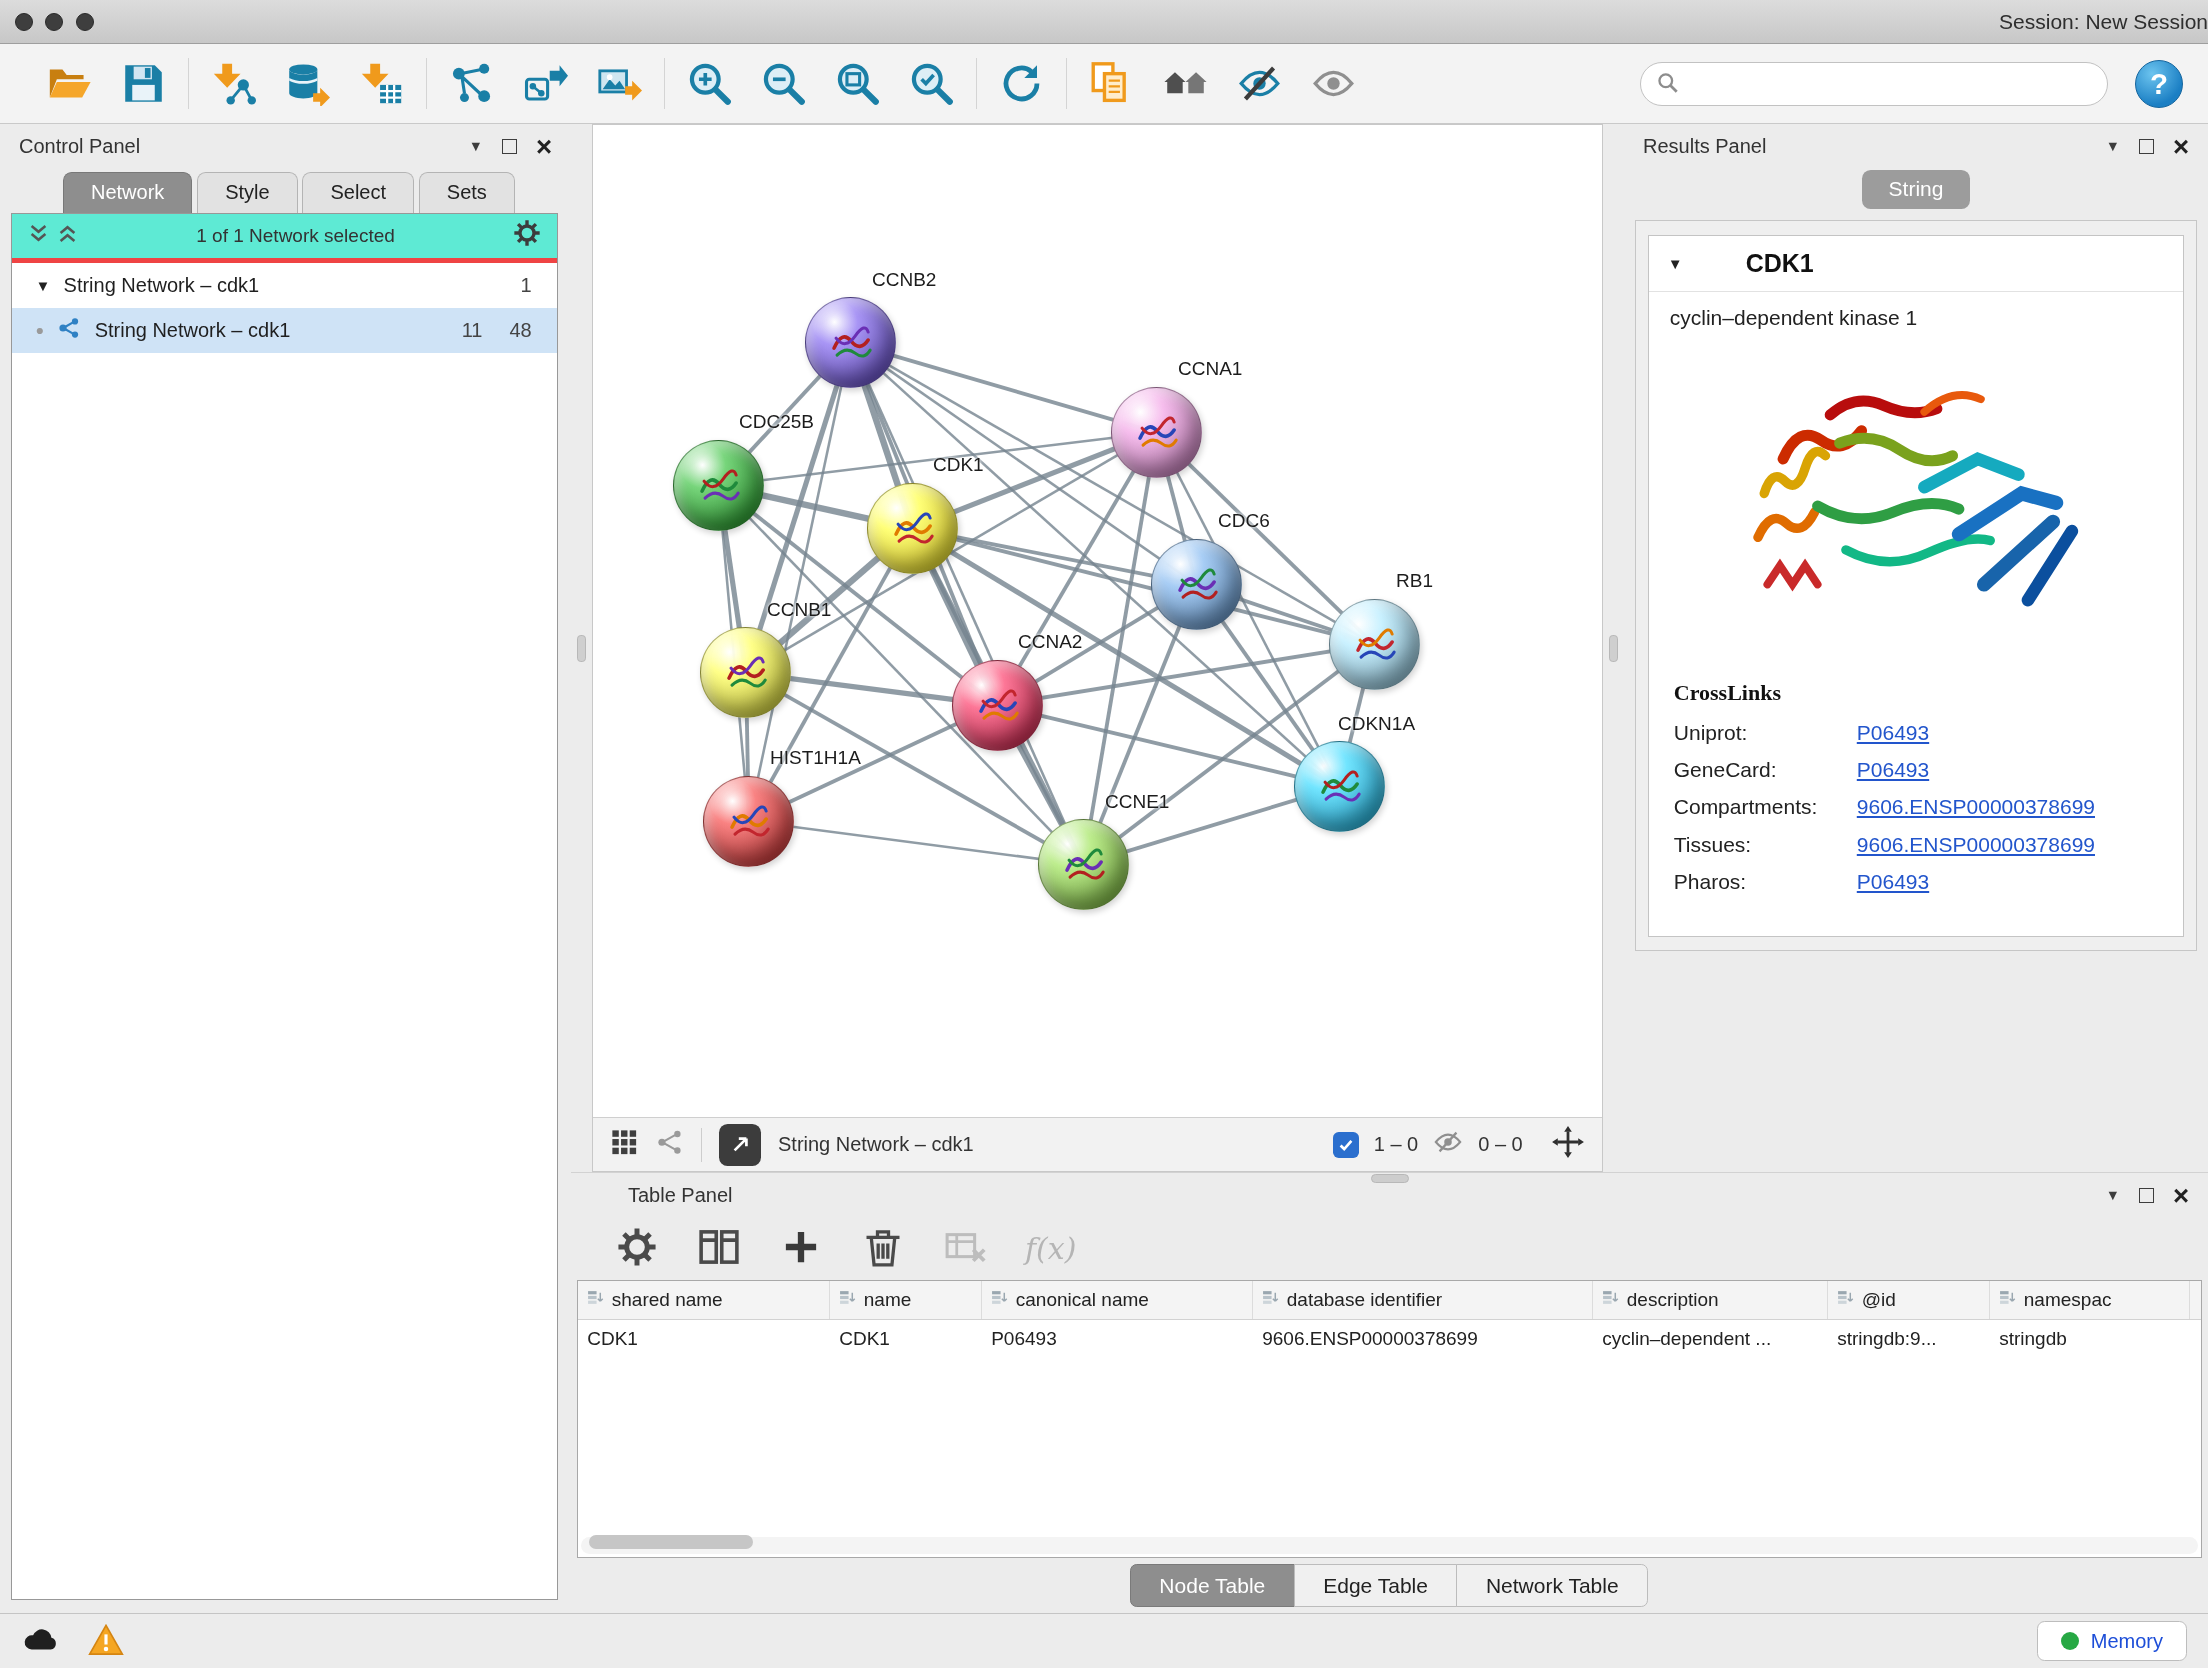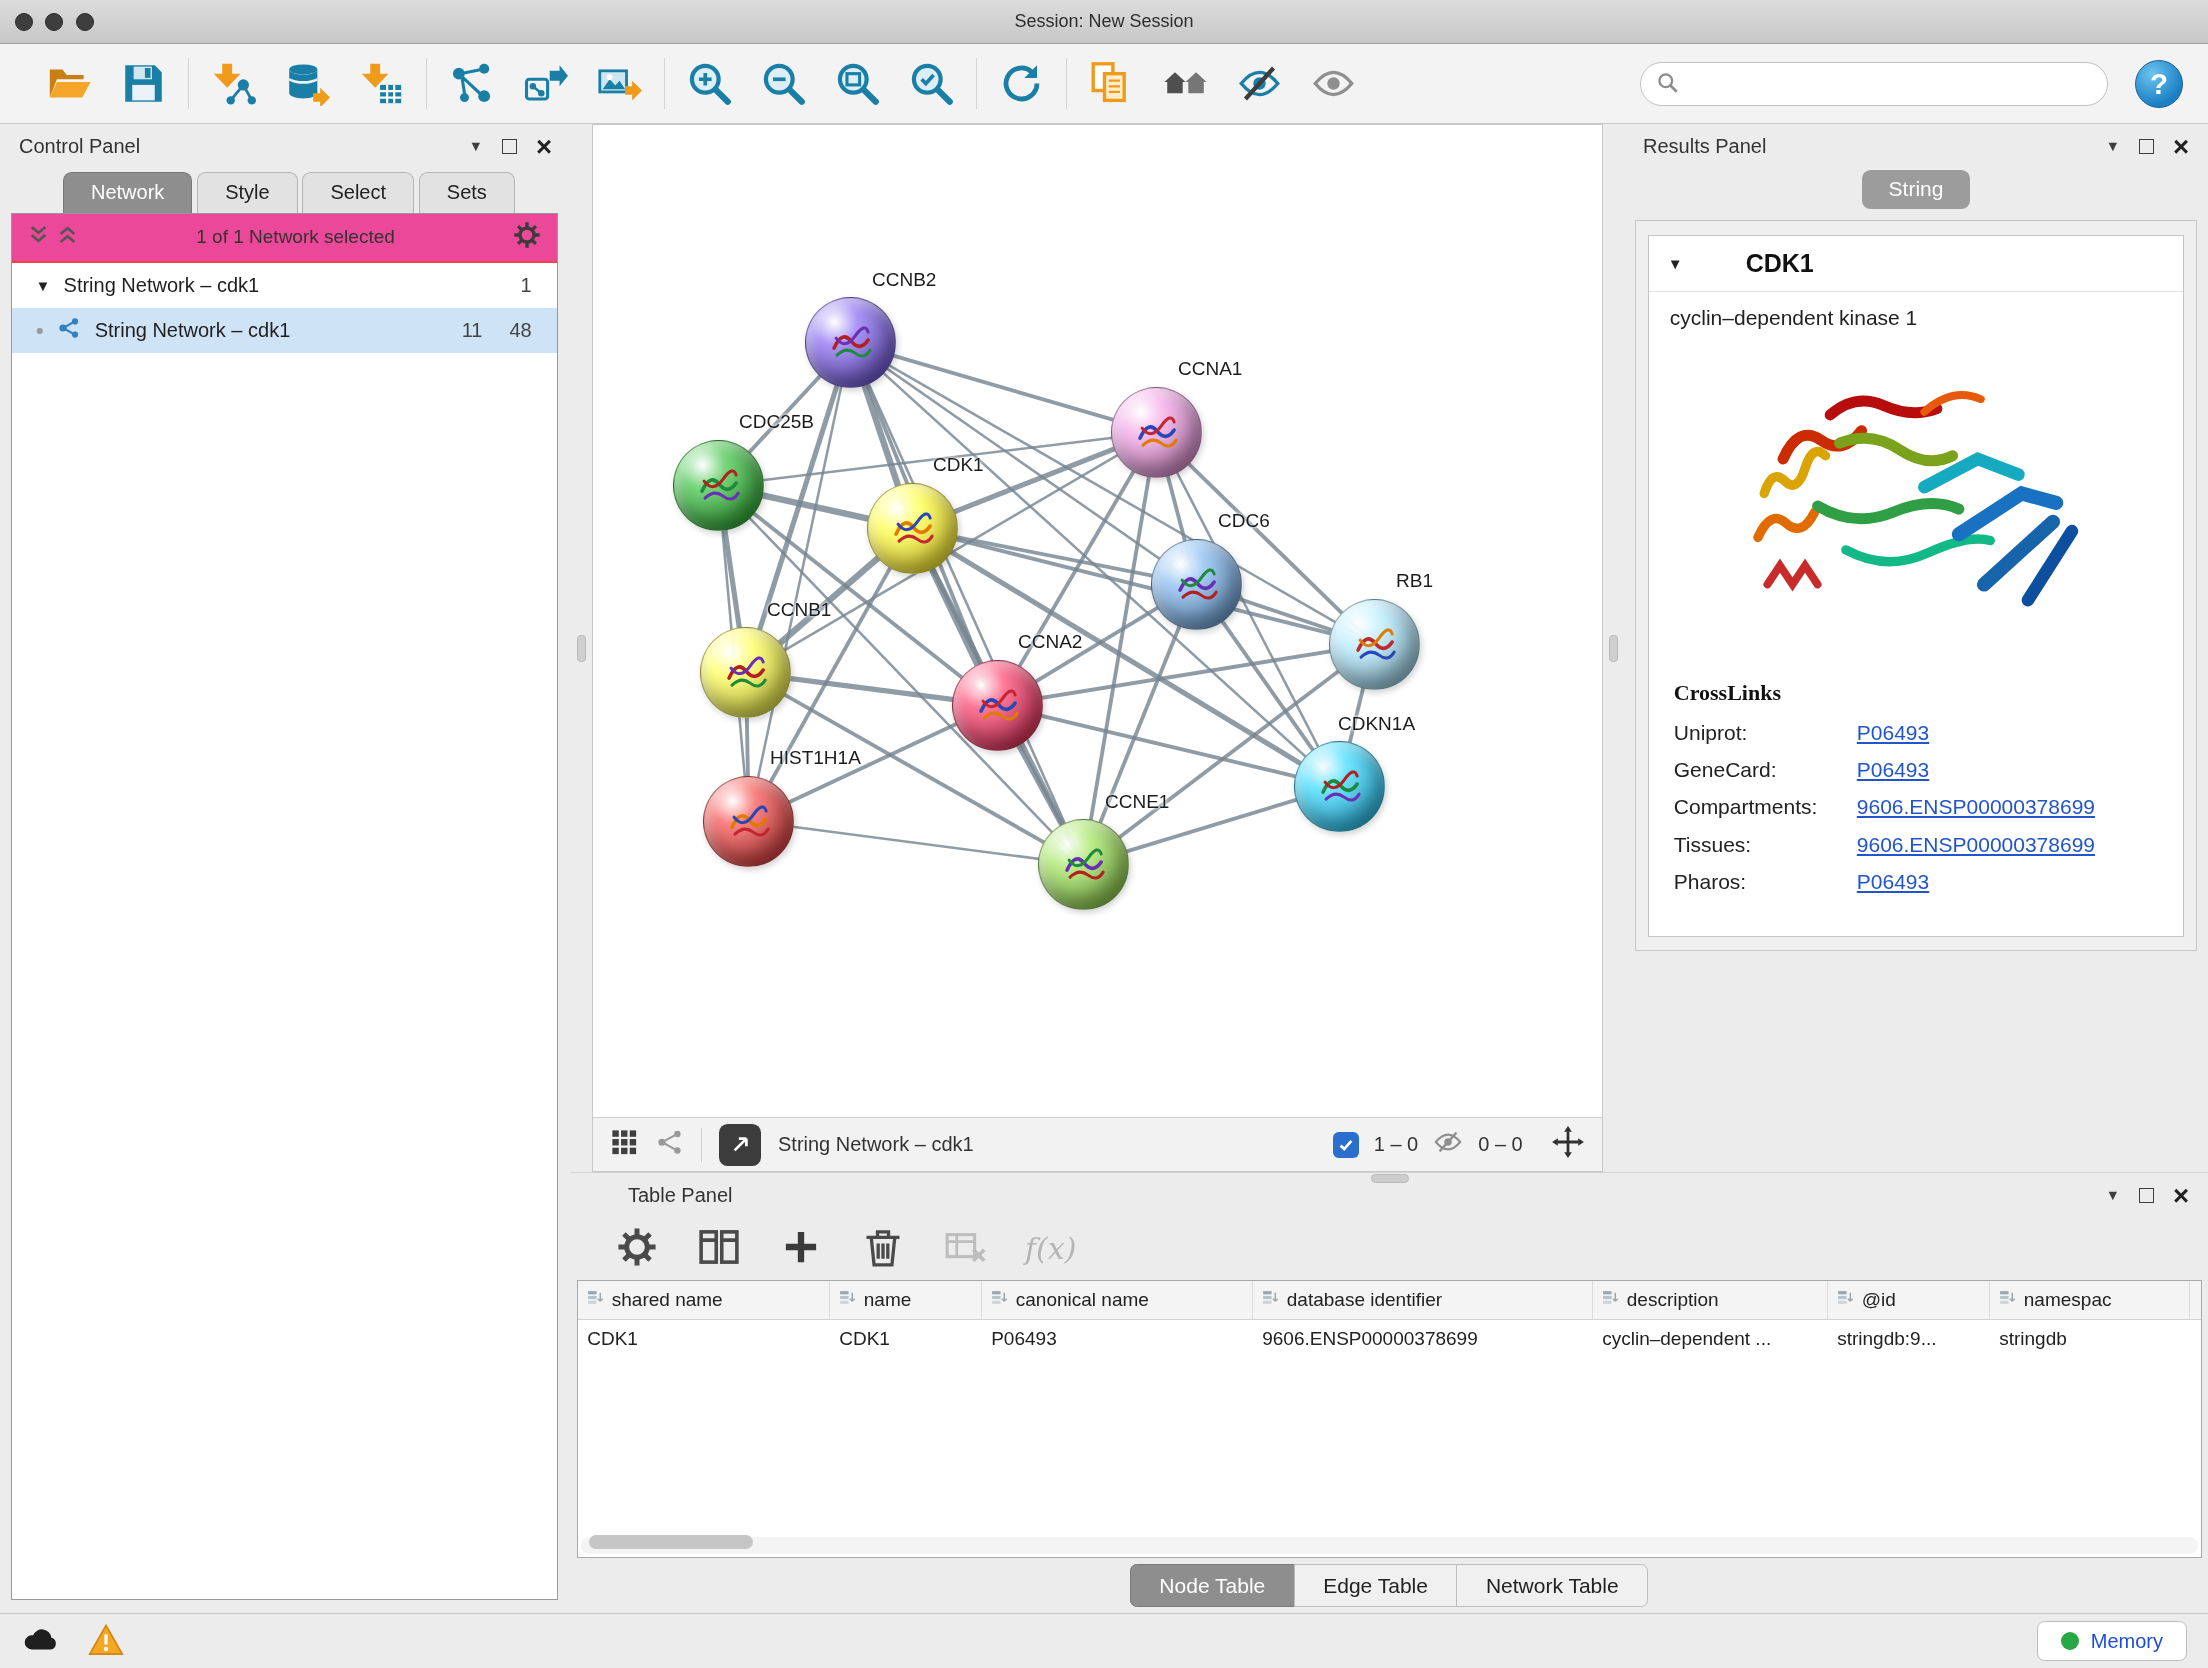--- a/index.html
+++ b/index.html
@@ -4,21 +4,21 @@
 <style>
   *{box-sizing:border-box;margin:0;padding:0}
   html,body{width:2208px;height:1668px;overflow:hidden}
   body{font-family:"Liberation Sans",sans-serif;background:#ececec;color:#2b2b2b}
   .window{width:2208px;height:1668px;display:flex;flex-direction:column;background:#ececec}
 
   
   .titlebar{height:44px;flex:0 0 44px;background:linear-gradient(#dcdcdc,#c7c7c7);border-bottom:1px solid #9e9e9e;display:flex;align-items:center;position:relative}
   .traffic{display:flex;gap:12.4px;margin-left:15px;z-index:2}
   .light{width:18px;height:18px;border-radius:50%;background:#3e3e3e;border:1px solid #2a2a2a}
-  .win-title{position:absolute;left:0;right:0;text-align:center;font-size:18px;color:#2e2e2e}
+  .win-title{position:absolute;left:0;right:0;text-align:right;font-size:21px;color:#2e2e2e}
 
   
   .toolbar{height:80px;flex:0 0 80px;background:#f3f3f3;border-bottom:1px solid #c9c9c9;display:flex;align-items:center;padding:0 25px}
   .tb-icons{display:flex;align-items:center}
   .tb-group{display:flex;align-items:center;gap:23px;padding:0 19px}
   .tb-sep{width:1px;height:51px;background:#d4d4d4}
   .tb-btn{width:51px;height:51px;display:flex;align-items:center;justify-content:center;cursor:pointer}
   .tb-btn svg{width:45px;height:45px}
   .search-wrap{margin-left:auto;display:flex;align-items:center;gap:27px}
   .search-box{width:468px;height:44px;border:1.9px solid #c2c2c2;border-radius:22px;background:#fff;display:flex;align-items:center;padding:0 15px;gap:9.5px}
@@ -32,21 +32,21 @@
   .ph-tri{font-size:14.3px}
   .ph-box{width:15px;height:15px;border:1.9px solid #3d3d3d}
   .ph-x{font-size:27.6px;font-weight:900;line-height:19px;color:#222}
 
   
   .control-panel{width:571px;flex:0 0 571px;display:flex;flex-direction:column;background:#ececec}
   .cp-tabs{display:flex;padding:3.8px 0 0 63px;gap:4.8px}
   .cp-tab{padding:8.6px 27px;font-size:20px;background:#e2e2e2;border:1px solid #b4b4b4;border-bottom:none;border-radius:8.6px 8.6px 0 0;color:#222;cursor:pointer}
   .cp-tab.selected{background:#8e8e8e;color:#fff;border-color:#787878}
   .cp-body{flex:1;margin:0 13.3px 13.3px 11.4px;background:#fff;border:1px solid #989898;display:flex;flex-direction:column;min-height:0}
-  .cp-toolbar{height:49px;flex:0 0 49px;background:#ec4899;border-bottom:2px solid #ef4444;display:flex;align-items:center;padding:0 15px;font-size:19px;color:#333;gap:6px}
+  .cp-toolbar{height:49px;flex:0 0 49px;background:#5eead4;border-bottom:5px solid #ef4444;display:flex;align-items:center;padding:0 15px;font-size:19px;color:#333;gap:6px}
   .cp-selection{flex:1;text-align:center}
   .tree{flex:1;background:#fff;font-size:20px;color:#1f1f1f;overflow:hidden}
   .tree-row{height:45px;display:flex;align-items:center;padding:0 25px 0 23px;gap:13.3px;cursor:pointer}
   .tree-row.selected{background:#cfe3f6}
   .tree-label{white-space:nowrap;overflow:hidden}
   .tree-nums{margin-left:auto;display:flex;gap:27px;color:#444}
   .tri{font-size:15px;color:#222}
   .tree-dot{font-size:14.3px;color:#9a9a9a}
 
   

